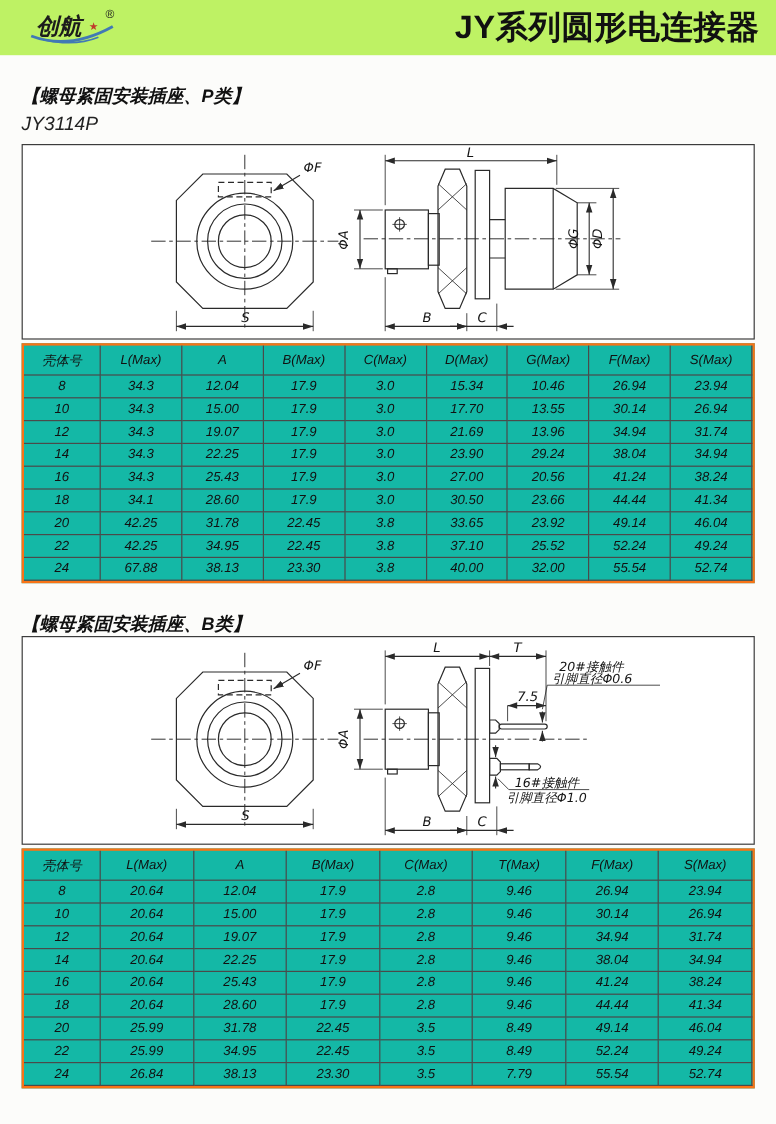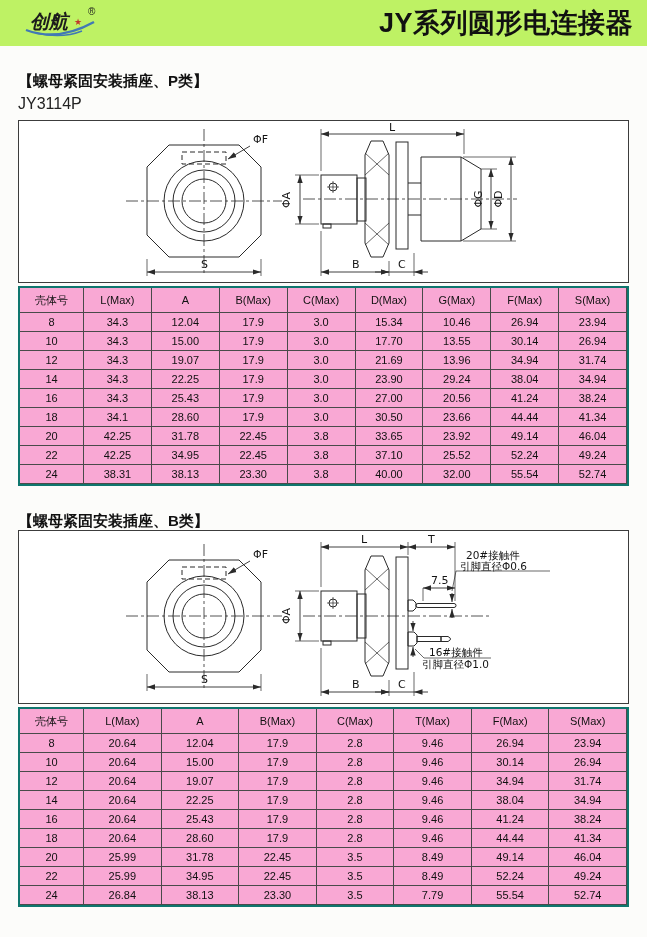--- a/index.html
+++ b/index.html
@@ -3,28 +3,28 @@
 <meta charset="utf-8">
 <style>
   html,body { margin:0; padding:0; background:#ffffff; }
   body { font-family:"Liberation Sans","DejaVu Sans",sans-serif; color:#1a1a1a; }
   .page { width:647px; height:937px; background:#fcfcfa; position:relative; overflow:hidden; }
 
   .header-bar { height:46px; background:#bef264; display:flex; align-items:center;
                 justify-content:space-between; padding:0 14px 0 16px; box-sizing:border-box; }
   .page-title { font-size:27px; font-weight:bold; color:#111; letter-spacing:0.5px; }
 
-  .content { padding:0 18px; }
+  .content { padding:0 18px;font-style:italic; }
   .section-heading { font-size:15px; font-weight:bold; color:#111; margin:26px 0 0 0; line-height:18px; }
   .model { font-size:16px; color:#222; margin:7px 0 9px 0; line-height:14px; }
 
   .panel { border:1px solid #3c3c3c; background:#ffffff; }
   .panel svg { display:block; }
 
-  .dim-table { display:grid; border:2px solid #0f766e; background:#f9a8d4; margin-top:3px; }
+  .dim-table { display:grid; border:2px solid #f97316; background:#14b8a6; margin-top:3px; }
   .cell { border-right:1px solid #4a4a4a; border-bottom:1px solid #4a4a4a;
           display:flex; align-items:center; justify-content:center;
           font-size:11px; color:#111; height:18px; }
   .cell.head { height:24px; font-weight:normal; }
 
   
   .ol   { fill:none; stroke:#2a2a2a; stroke-width:1; }
   .thin { fill:none; stroke:#2a2a2a; stroke-width:0.7; }
   .cl   { fill:none; stroke:#2a2a2a; stroke-width:0.8; stroke-dasharray:12 3 3 3; }
   .dash { fill:none; stroke:#2a2a2a; stroke-width:1; stroke-dasharray:5 3; }
@@ -210,21 +210,21 @@
           <div class="cell">22</div>
           <div class="cell">42.25</div>
           <div class="cell">34.95</div>
           <div class="cell">22.45</div>
           <div class="cell">3.8</div>
           <div class="cell">37.10</div>
           <div class="cell">25.52</div>
           <div class="cell">52.24</div>
           <div class="cell">49.24</div>
           <div class="cell">24</div>
-          <div class="cell">38.31</div>
+          <div class="cell">67.88</div>
           <div class="cell">38.13</div>
           <div class="cell">23.30</div>
           <div class="cell">3.8</div>
           <div class="cell">40.00</div>
           <div class="cell">32.00</div>
           <div class="cell">55.54</div>
           <div class="cell">52.74</div>
         </div>
     </section>
 

